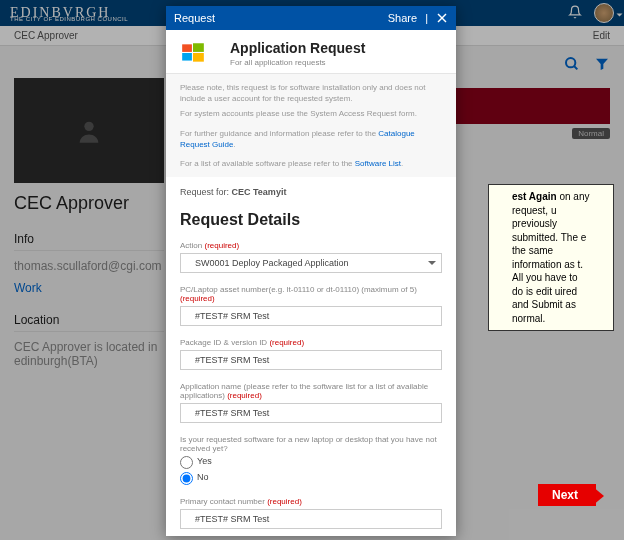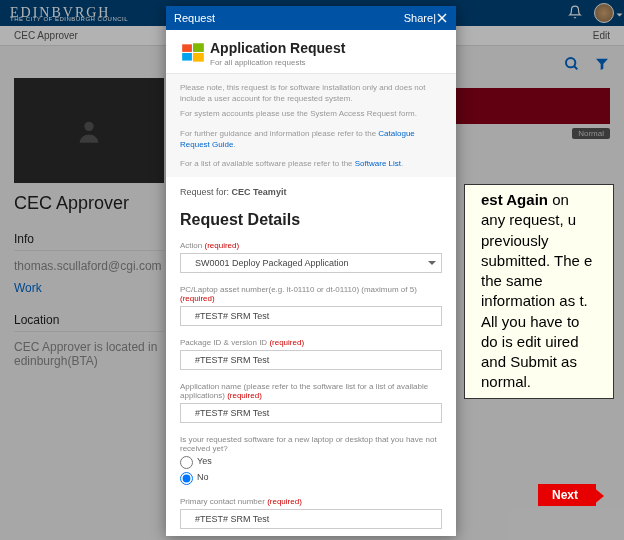--- a/index.html
+++ b/index.html
@@ -26,31 +26,31 @@
 
 
 .bg-right { position:absolute; top:88px; right:14px; width:160px; z-index:1; }
 .bg-right .bar { height:36px; background:#8a0019; margin-bottom:14px; }
 .bg-right .badge { position:absolute; right:0; top:40px; font-size:8px; background:#555; color:#ccc; padding:1px 6px; border-radius:2px; }
 
 
 .overlay { position:absolute; inset:0; background:rgba(0,0,0,0.3); z-index:5; }
 
 
-.callout { position:absolute; top:184px; right:10px; width:150px; background:#fffff0; border:1px solid #333; padding:5px 16px; font-size:15px; line-height:1.35; z-index:20; color:#000; }
+.callout { position:absolute; top:184px; right:10px; width:126px; background:#fffff0; border:1px solid #333; padding:5px 23px; font-size:10px; line-height:1.35; z-index:20; color:#000; }
 
 
 .next { position:absolute; bottom:34px; right:28px; background:#e60000; color:#fff; font-weight:bold; font-size:12px; padding:4px 18px 4px 14px; z-index:20; }
 .next-arrow { position:absolute; bottom:30px; right:12px; z-index:20; }
 
 
 .modal { position:absolute; top:6px; left:166px; width:290px; height:530px; background:#fff; z-index:10; box-shadow:0 2px 14px rgba(0,0,0,0.4); display:flex; flex-direction:column; font-size:9px; color:#666; }
 .modal-hdr { background:#0052a5; color:#fff; height:24px; display:flex; align-items:center; justify-content:space-between; padding:0 8px; font-size:11px; }
-.modal-hdr .r { display:flex; align-items:flex-end; }
-.modal-title { display:flex; gap:4px; padding:10px 14px 6px; border-bottom:1px solid #e5e5e5; }
+.modal-hdr .r { display:flex; align-items:flex-end; gap:8px; }
+.modal-title { display:flex; gap:24px; padding:10px 14px 6px; border-bottom:1px solid #e5e5e5; }
 .modal-title .win { width:26px; height:26px; }
 .modal-title h3 { color:#222; font-size:14px; font-weight:600; }
 .modal-title .st { color:#888; font-size:8px; margin-top:2px; }
 .notice { padding:8px 14px; font-size:8px; color:#999; line-height:1.4; background:#f7f7f7; }
 .notice a { color:#0066cc; text-decoration:none; }
 .body { padding:10px 14px; overflow:hidden; flex:1; }
 .body .for { font-size:9px; color:#555; margin-bottom:14px; }
 .body h4 { color:#222; font-size:16px; font-weight:600; margin-bottom:12px; }
 .fld { margin-bottom:12px; }
 .fld label { display:block; font-size:8px; color:#888; margin-bottom:3px; }

